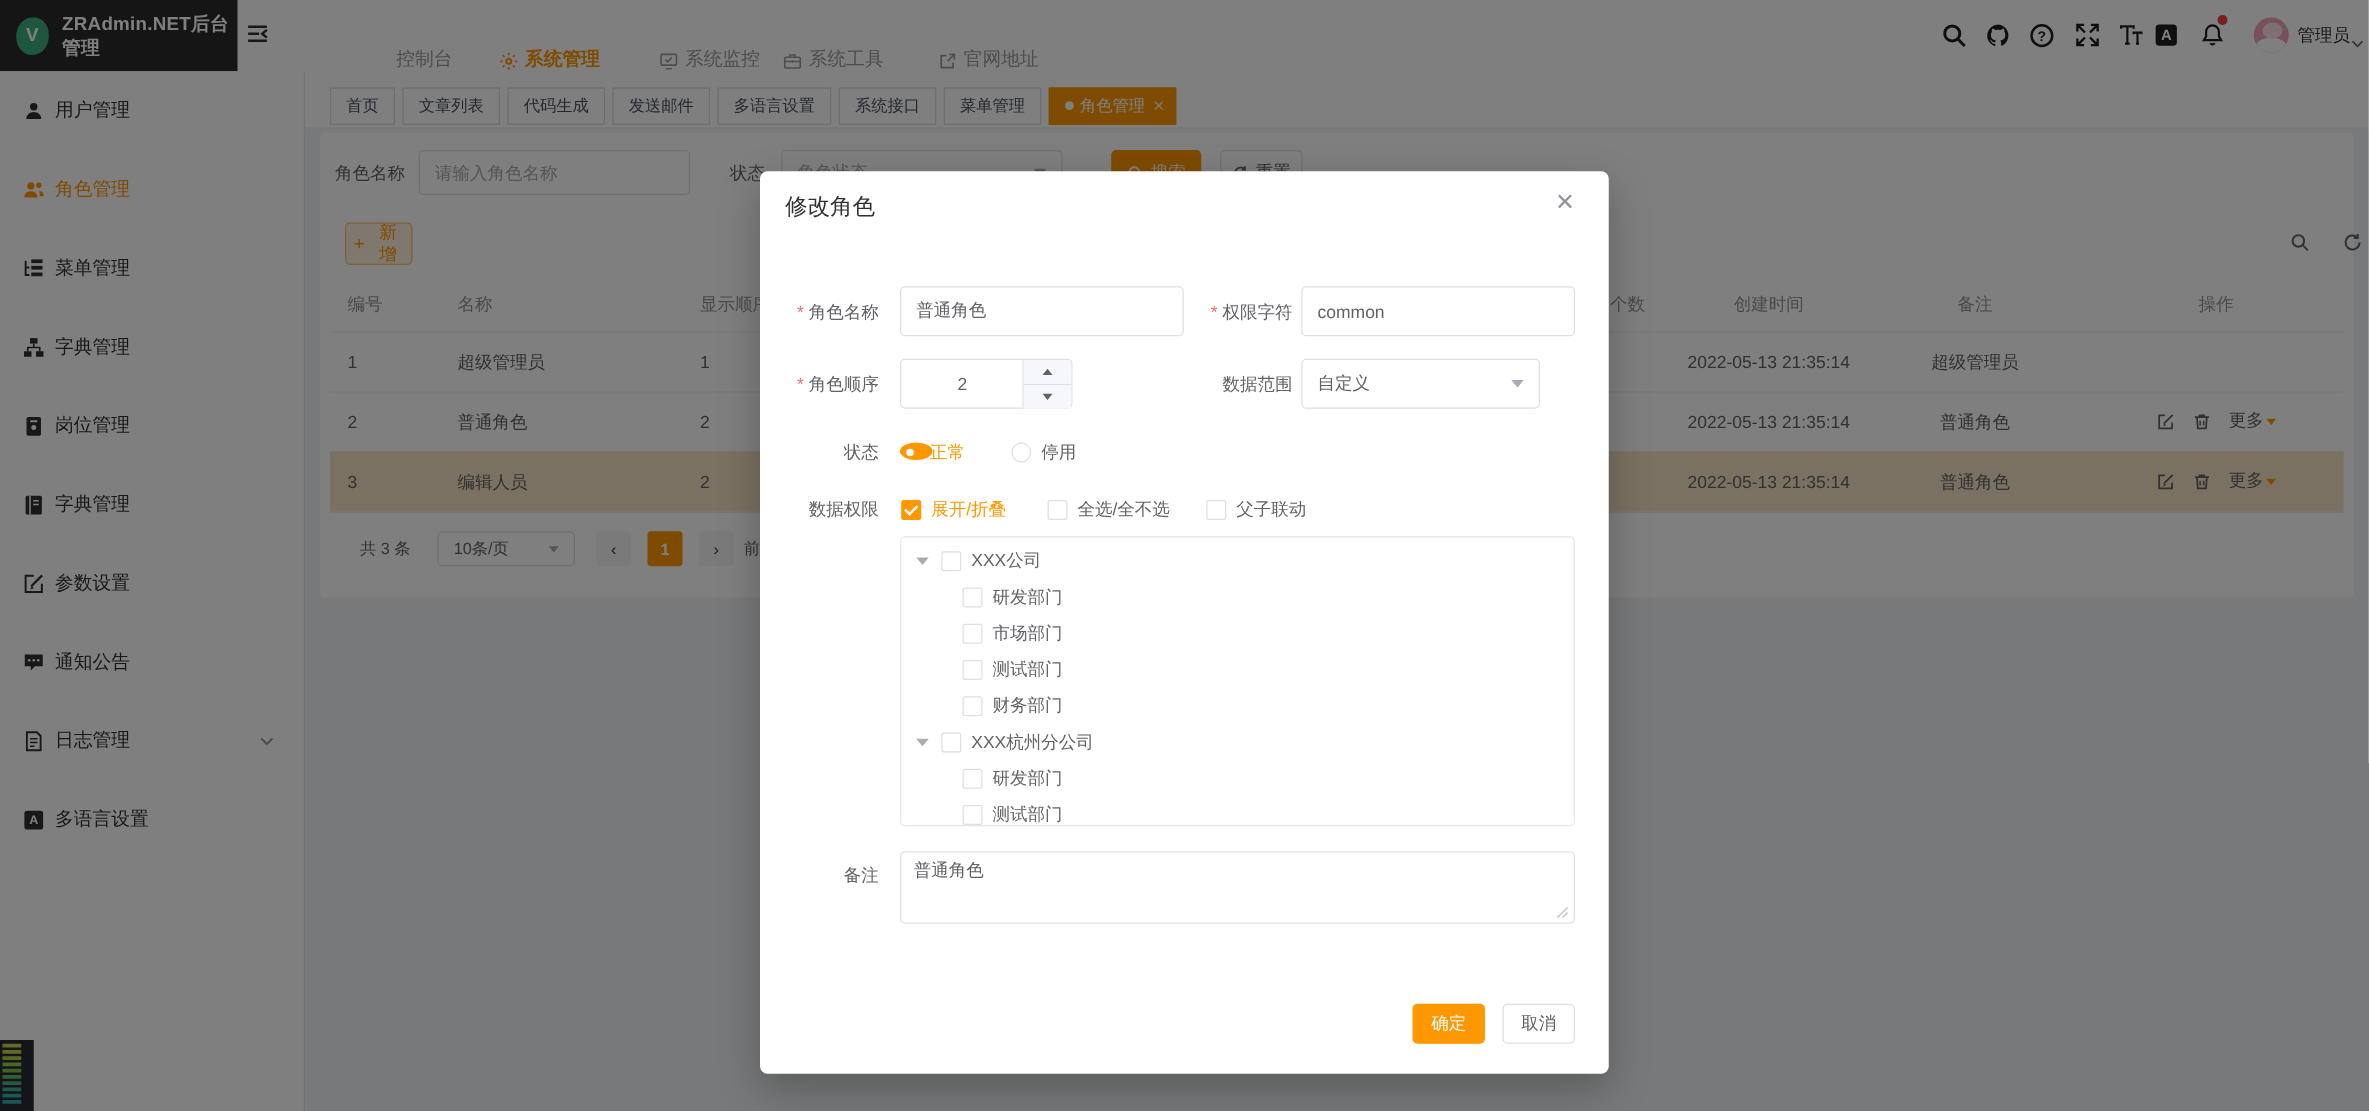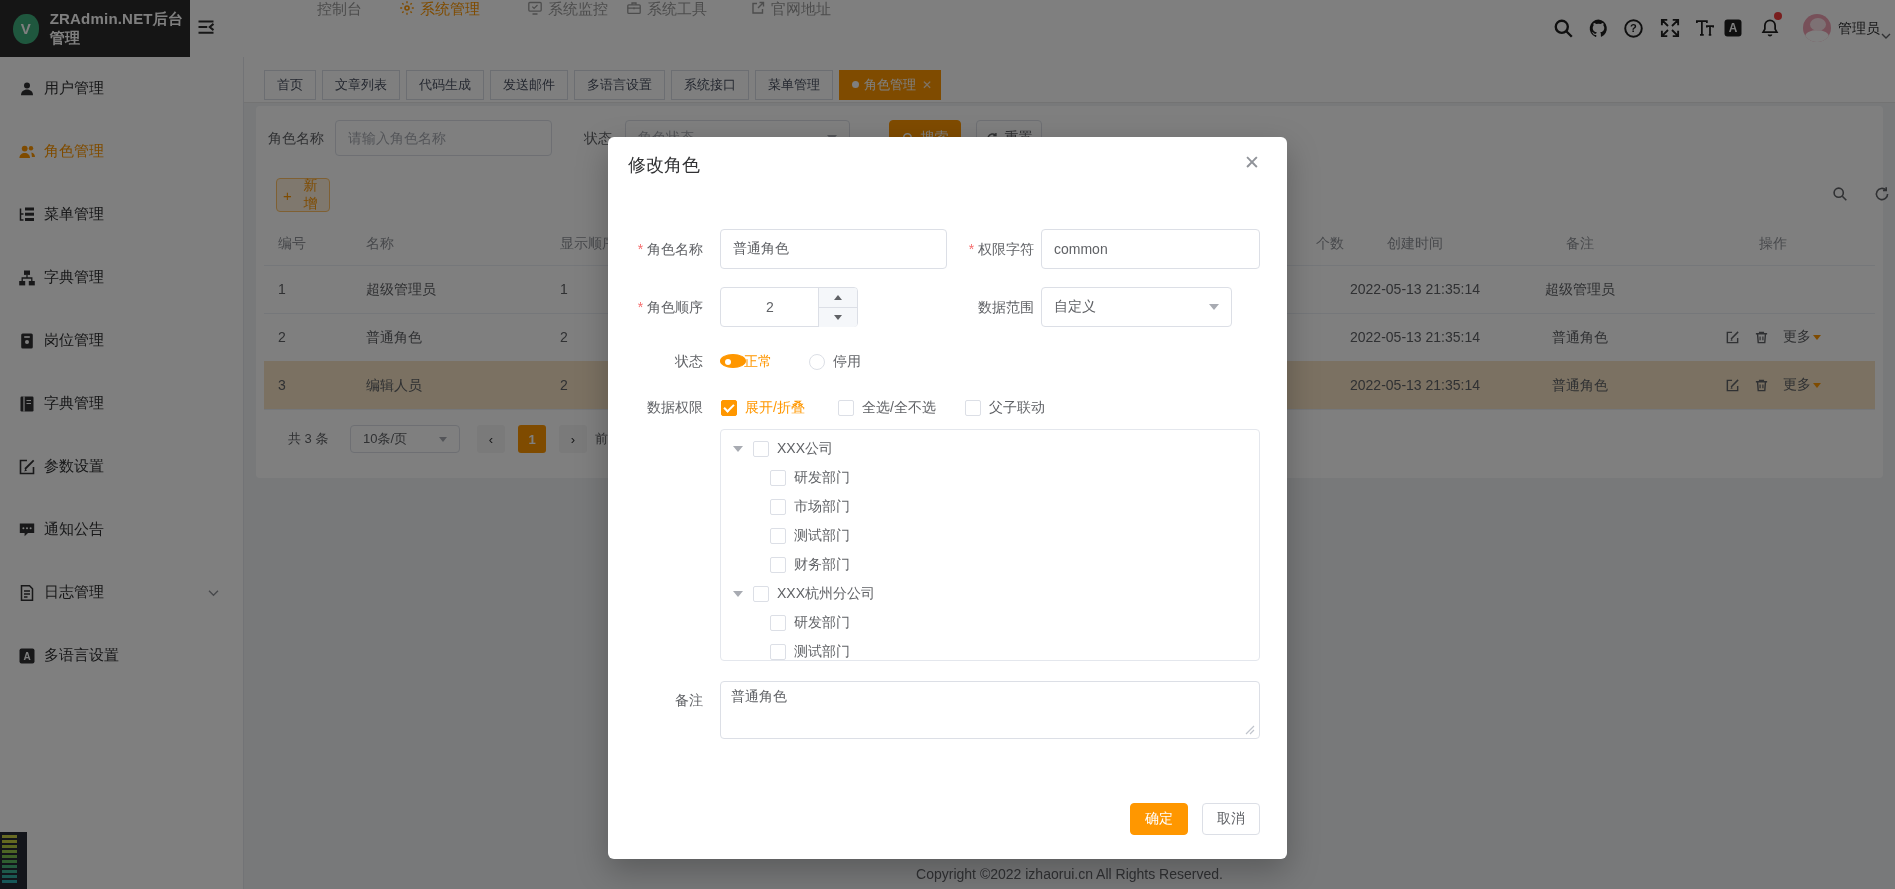--- a/index.html
+++ b/index.html
@@ -7,21 +7,21 @@
         font-family:"Liberation Sans","DejaVu Sans",sans-serif;-webkit-font-smoothing:antialiased;}
   .abs{position:absolute;}
   .i{display:inline-block;vertical-align:middle;line-height:0;}
   
   .topbar{left:0;top:0;width:1895px;height:57px;background:#fff;}
   .logo-sec{left:0;top:0;width:190px;height:57px;background:#2b2b2b;display:flex;align-items:center;}
   .logo-circle{width:30px;height:30px;border-radius:50% 45% 50% 48%;background:#3eaf7c;margin-left:13px;
         display:flex;align-items:center;justify-content:center;color:#fff;font-weight:bold;font-size:15px;}
   .logo-text{color:#fff;font-size:15px;font-weight:bold;margin-left:11px;letter-spacing:.2px;}
   .hamburger{left:196px;top:17px;color:#2f2f2f;cursor:pointer;}
-  .nav-item{top:0;height:57px;display:flex;align-items:flex-start;gap:5px;font-size:15px;color:#9a9a9a;cursor:pointer;}
+  .nav-item{top:0;height:57px;display:flex;align-items:flex-end;gap:5px;font-size:15px;color:#9a9a9a;cursor:pointer;}
   .nav-item.active{color:#FF9700;}
   .tb-ico{top:18px;color:#1f1f1f;cursor:pointer;}
   .bell-dot{left:1774px;top:12px;width:8px;height:8px;border-radius:50%;background:#f23c3c;}
   .avatar{left:1803px;top:14px;width:28px;height:28px;border-radius:50%;background:#eea0b2;overflow:hidden;cursor:pointer;}
   .avatar::after{content:"";position:absolute;left:7px;top:4px;width:16px;height:13px;border-radius:50%;background:#fbe3e8;}
   .avatar::before{content:"";position:absolute;left:2px;top:16px;width:24px;height:14px;border-radius:50%;background:#fff;}
   .uname{left:1838px;top:0;height:57px;display:flex;align-items:center;font-size:14px;color:#303133;}
   
   .tagsbar{left:244px;top:57px;width:1651px;height:46px;background:#fff;border-bottom:1px solid #e6e6e6;
         display:flex;align-items:flex-start;padding:13px 0 0 20px;box-sizing:border-box;gap:6px;}
@@ -119,21 +119,21 @@
     </div>
     <div class="abs hamburger">
       <svg class="i" width="20" height="20" viewBox="0 0 16 16">
           <path d="M2 3.5h12M2 8h7M2 12.5h12M14 5.5 11 8l3 2.5" stroke="currentColor" stroke-width="1.6" fill="none"></path>
         </svg>
     </div>
 
     <div class="abs nav-item" style="left:317px;">
       <span>控制台</span>
     </div>
-    <div class="abs nav-item active" style="left:399px;">
+    <div class="abs nav-item active" style="left:399px;font-weight:bold;">
       <span class="i"><svg width="16" height="16" viewBox="0 0 16 16">
             <path d="M8 5.2A2.8 2.8 0 1 0 8 10.8 2.8 2.8 0 0 0 8 5.2Zm0 1.6A1.2 1.2 0 1 1 8 9.2 1.2 1.2 0 0 1 8 6.8Z" fill="currentColor"></path>
             <path d="M8 1.2v2M8 12.8v2M1.2 8h2M12.8 8h2M3.2 3.2l1.4 1.4M11.4 11.4l1.4 1.4M12.8 3.2l-1.4 1.4M4.6 11.4 3.2 12.8" stroke="currentColor" stroke-width="1.4"></path>
           </svg></span>
       <span>系统管理</span>
     </div>
     <div class="abs nav-item" style="left:527px;">
       <span class="i"><svg width="16" height="16" viewBox="0 0 16 16">
             <rect x="1.8" y="2.5" width="12.4" height="8.6" rx="1" stroke="currentColor" stroke-width="1.3" fill="none"></rect>
             <path d="M5.3 6.6l1.8 1.8 3.4-3.4M5.5 14h5" stroke="currentColor" stroke-width="1.3" fill="none"></path>
@@ -342,21 +342,21 @@
           </svg></span>
       <span class="abs i" style="left:1618px;top:80px;color:#606266;"><svg width="16" height="16" viewBox="0 0 16 16">
             <path d="M13.6 8A5.6 5.6 0 1 1 11.8 3.9" stroke="currentColor" stroke-width="1.6" fill="none"></path>
             <path d="M12.2 1.2v3.2H9" stroke="currentColor" stroke-width="1.6" fill="none"></path>
           </svg></span>
 
       <div class="trow thead" style="top:116px;height:43px;">
         <div class="cell" style="left:14px;line-height:43px;">编号</div>
         <div class="cell" style="left:102px;line-height:43px;">名称</div>
         <div class="cell" style="left:296px;line-height:43px;">显示顺序</div>
-        <div class="cell" style="left:1024px;line-height:43px;padding-left:28px;">个数</div>
+        <div class="cell" style="left:1024px;line-height:43px;">个数</div>
         <div class="cell" style="left:1056px;width:190px;text-align:center;line-height:43px;">创建时间</div>
         <div class="cell" style="left:1221px;width:190px;text-align:center;line-height:43px;">备注</div>
         <div class="cell" style="left:1414px;width:190px;text-align:center;line-height:43px;">操作</div>
       </div>
 
       <div class="trow" style="top:159px;height:48px;">
         <div class="cell" style="left:14px;line-height:48px;">1</div>
         <div class="cell" style="left:102px;line-height:48px;">超级管理员</div>
         <div class="cell" style="left:296px;line-height:48px;">1</div>
         <div class="cell" style="left:1056px;width:190px;text-align:center;line-height:48px;">2022-05-13 21:35:14</div>
@@ -416,21 +416,20 @@
         <span class="flex1">10条/页</span>
         <span class="tri-down" style="border-top-width:5px;border-left-width:4px;border-right-width:4px;"></span>
       </div>
       <div class="pg-btn" style="left:221px;top:319px;">‹</div>
       <div class="pg-btn on" style="left:262px;top:319px;">1</div>
       <div class="pg-btn" style="left:303px;top:319px;">›</div>
       <div class="pg-text" style="left:339px;top:319px;">前往</div>
     </div>
 
   </div>
-  <div class="abs footer">Copyright ©2022 izhaorui.cn All Rights Reserved.</div>
 
   <div class="abs corner">
     <div class="bar" style="top:3px;background:#cfd446;"></div>
     <div class="bar" style="top:8px;background:#c6d340;"></div>
     <div class="bar" style="top:13px;background:#b5cf43;"></div>
     <div class="bar" style="top:18px;background:#9aca4a;"></div>
     <div class="bar" style="top:23px;background:#7cc350;"></div>
     <div class="bar" style="top:28px;background:#5fbc61;"></div>
     <div class="bar" style="top:33px;background:#49b67e;"></div>
     <div class="bar" style="top:38px;background:#3cb294;"></div>

